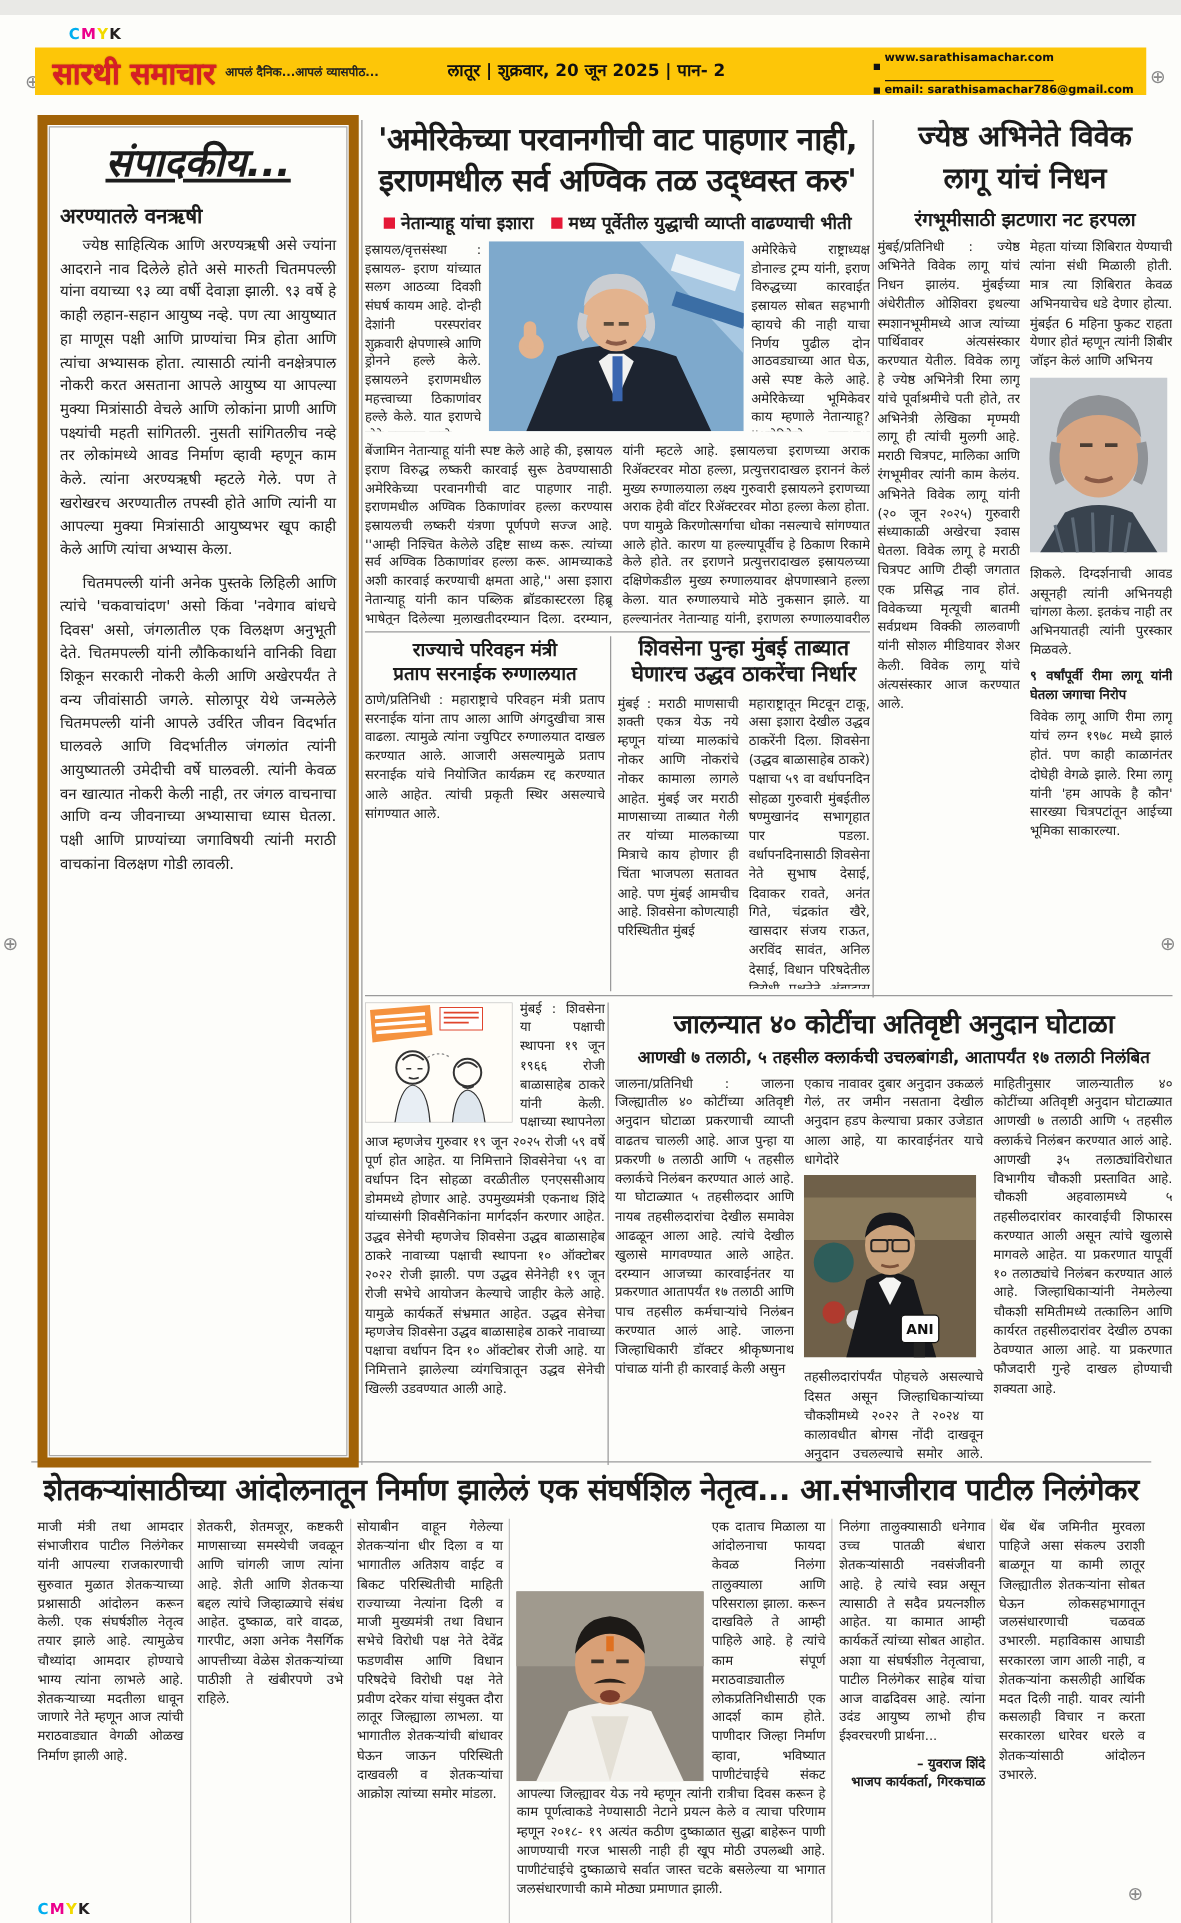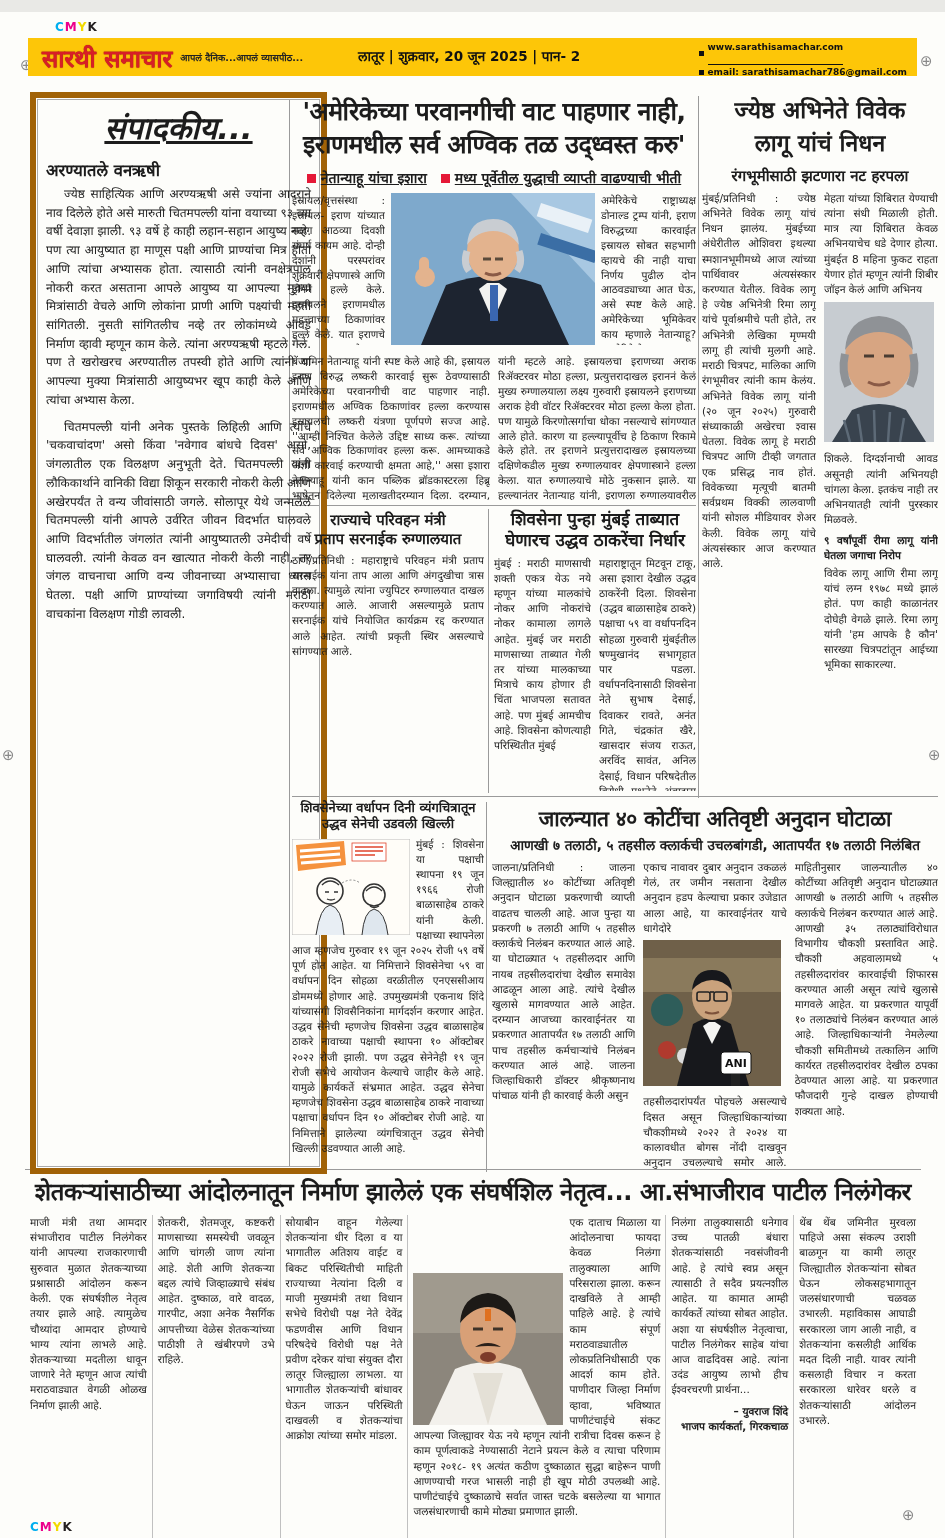--- a/index.html
+++ b/index.html
@@ -17,30 +17,30 @@
   .mh-tag{font-size:9.5px;font-weight:bold;color:#222;margin-left:8px;white-space:nowrap;}
   .mh-date{position:absolute;left:330px;top:9px;font-size:13.5px;font-weight:900;color:#111;white-space:nowrap;}
   .mh-links{position:absolute;right:10px;top:4px;font-size:9px;font-weight:bold;color:#111;text-align:left;}
   .mh-links .row{display:flex;align-items:center;gap:4px;}
   .mh-links .b{width:5px;height:5px;background:#111;display:inline-block;}
   .mh-links .u{border-bottom:1.5px solid #111;padding-bottom:12px;}
   
   .vline{position:absolute;width:1px;background:#9a9a9a;}
   .hline{position:absolute;height:1px;background:#9a9a9a;}
   
-  .edbox{position:absolute;left:30px;top:80px;width:297px;height:1082px;border:6px solid #a16207;
+  .edbox{position:absolute;left:30px;top:80px;width:257px;height:1082px;border:8px solid #a16207;
          box-shadow:inset 0 0 0 1px #fff, inset 0 0 0 2px #aaa;padding:6px 10px;box-sizing:border-box;overflow:hidden;}
   .ed-head{font-size:31px;font-weight:900;font-style:italic;text-align:center;
            text-decoration:underline;margin:2px 0 10px 0;}
   .ed-title{font-size:16.5px;font-weight:900;margin:0 0 4px 0;}
   .ed-body p{font-size:12px;line-height:1.56;text-align:justify;margin:0 0 8px 0;text-indent:18px;}
   
   .lead{position:absolute;left:292px;top:84px;width:404px;height:410px;overflow:hidden;}
   .lead h1{font-size:25px;line-height:1.3;font-weight:900;text-align:center;margin:0;letter-spacing:-0.5px;}
-  .kickers{display:flex;justify-content:center;gap:14px;margin:7px 0 6px 0;font-size:14px;font-weight:900;text-decoration:underline;}
+  .kickers{display:flex;justify-content:center;gap:14px;margin:7px 0 6px 0;font-size:14px;font-weight:900;}
   .sq{display:inline-block;width:9px;height:9px;background:#e51937;margin-right:5px;}
   .lead-top{display:flex;gap:6px;}
   .lead-col{font-size:10.5px;line-height:1.42;text-align:justify;}
   .lead-top .lc1{width:96px;height:152px;overflow:hidden;}
   .lead-top .lc2{width:98px;height:152px;overflow:hidden;}
   .lead-bot{display:flex;gap:8px;margin-top:5px;}
   .lead-bot div{width:198px;height:146px;overflow:hidden;font-size:10.5px;line-height:1.42;text-align:justify;}
   
   .boxart{position:absolute;box-sizing:border-box;overflow:hidden;}
   .bt-c{text-align:center;font-weight:900;line-height:1.25;margin:0 0 4px 0;}
@@ -168,24 +168,20 @@
       <span>शिवसेना पुन्हा मुंबई ताब्यात</span><br>
       <span>घेणारच उद्धव ठाकरेंचा निर्धार</span>
     </h3>
     <div class="cols2 body-s">
       <div>मुंबई : मराठी माणसाची शक्ती एकत्र येऊ नये म्हणून यांच्या मालकांचे नोकर आणि नोकरांचे नोकर कामाला लागले आहेत. मुंबई जर मराठी माणसाच्या ताब्यात गेली तर यांच्या मालकाच्या मित्राचे काय होणार ही चिंता भाजपला सतावत आहे. पण मुंबई आमचीच आहे. शिवसेना कोणत्याही परिस्थितीत मुंबई</div>
       <div>महाराष्ट्रातून मिटवून टाकू, असा इशारा देखील उद्धव ठाकरेंनी दिला. शिवसेना (उद्धव बाळासाहेब ठाकरे) पक्षाचा ५९ वा वर्धापनदिन सोहळा गुरुवारी मुंबईतील षण्मुखानंद सभागृहात पार पडला. वर्धापनदिनासाठी शिवसेना नेते सुभाष देसाई, दिवाकर रावते, अनंत गिते, चंद्रकांत खैरे, खासदार संजय राऊत, अरविंद सावंत, अनिल देसाई, विधान परिषदेतील विरोधी पक्षनेते अंबादास दानवे, पन १ जागर, आमदार, माजी नगरसेवक, पदाधिकारी मोठ्या संख्येने उपस्थित होते.</div>
     </div>
   </section>
 
   <section class="boxart" style="left:292px;top:788px;width:192px;height:370px;">
-    <h3 class="bt-c" style="font-size:13px;">
-      <span>शिवसेनेच्या वर्धापन दिनी व्यंगचित्रातून</span><br>
-      <span>उद्धव सेनेची उडवली खिल्ली</span>
-    </h3>
     <div class="body-s">
       <figure style="float:left;margin:2px 6px 2px 0;">
         <svg width="118" height="96" viewBox="0 0 118 96">
           <rect width="118" height="96" fill="#fffdf8" stroke="#bbb"></rect>
           <polygon points="4,6 52,2 54,26 6,32" fill="#f5923e"></polygon>
           <path d="M8 12 L48 9 M8 18 L48 15 M9 24 L49 21" stroke="#fff" stroke-width="3"></path>
           <rect x="60" y="4" width="34" height="18" fill="#fff" stroke="#e0442c" stroke-width="0.8"></rect>
           <path d="M63 8 h28 M63 12 h28 M63 16 h20" stroke="#e0442c" stroke-width="1.4"></path>
           <circle cx="38" cy="52" r="13" fill="none" stroke="#333" stroke-width="1.6"></circle>
           <path d="M30 46 Q38 38 47 46" stroke="#333" stroke-width="1.6" fill="none"></path>
@@ -237,21 +233,21 @@
 
   <section class="boxart" style="left:702px;top:82px;width:236px;height:704px;">
     <h2 class="vv-head">
       <span>ज्येष्ठ अभिनेते विवेक</span><br>
       <span>लागू यांचं निधन</span>
     </h2>
     <p class="vv-sub">रंगभूमीसाठी झटणारा नट हरपला</p>
     <div class="cols2 body-s">
       <div>मुंबई/प्रतिनिधी : ज्येष्ठ अभिनेते विवेक लागू यांचं निधन झालंय. मुंबईच्या अंधेरीतील ओशिवरा इथल्या स्मशानभूमीमध्ये आज त्यांच्या पार्थिवावर अंत्यसंस्कार करण्यात येतील. विवेक लागू हे ज्येष्ठ अभिनेत्री रिमा लागू यांचे पूर्वाश्रमीचे पती होते, तर अभिनेत्री लेखिका मृण्मयी लागू ही त्यांची मुलगी आहे. मराठी चित्रपट, मालिका आणि रंगभूमीवर त्यांनी काम केलंय. अभिनेते विवेक लागू यांनी (२० जून २०२५) गुरुवारी संध्याकाळी अखेरचा श्वास घेतला. विवेक लागू हे मराठी चित्रपट आणि टीव्ही जगतात एक प्रसिद्ध नाव होतं. विवेकच्या मृत्यूची बातमी सर्वप्रथम विक्की लालवाणी यांनी सोशल मीडियावर शेअर केली. विवेक लागू यांचे अंत्यसंस्कार आज करण्यात आले.</div>
       <div>
-        <span>मेहता यांच्या शिबिरात येण्याची त्यांना संधी मिळाली होती. मात्र त्या शिबिरात केवळ अभिनयाचेच धडे देणार होत्या. मुंबईत 8 महिना फुकट राहता येणार होतं म्हणून त्यांनी शिबीर जॉइन केलं आणि अभिनय</span>
+        <span>मेहता यांच्या शिबिरात येण्याची त्यांना संधी मिळाली होती. मात्र त्या शिबिरात केवळ अभिनयाचेच धडे देणार होत्या. मुंबईत 6 महिना फुकट राहता येणार होतं म्हणून त्यांनी शिबीर जॉइन केलं आणि अभिनय</span>
         <figure style="margin:5px 0;">
           <svg width="110" height="140" viewBox="0 0 110 140">
             <rect width="110" height="140" fill="#c7ccd1"></rect>
             <ellipse cx="55" cy="56" rx="34" ry="40" fill="#d7a582"></ellipse>
             <path d="M21 48 Q23 16 55 14 Q87 16 89 48 Q76 30 55 30 Q34 30 21 48Z" fill="#8f9296"></path>
             <path d="M21 52 Q17 70 24 84 M89 52 Q93 70 86 84" stroke="#8f9296" stroke-width="8" fill="none"></path>
             <path d="M40 54 h10 M60 54 h10" stroke="#4a3d33" stroke-width="3"></path>
             <path d="M44 80 Q55 86 66 80" stroke="#8a5a46" stroke-width="3" fill="none"></path>
             <path d="M8 140 L28 108 Q55 96 82 108 L102 140 Z" fill="#39434e"></path>
             <path d="M20 118 L26 140 M34 112 L38 140 M50 108 L51 140 M66 110 L64 140 M80 116 L76 140" stroke="#5d6a77" stroke-width="2.5"></path>

